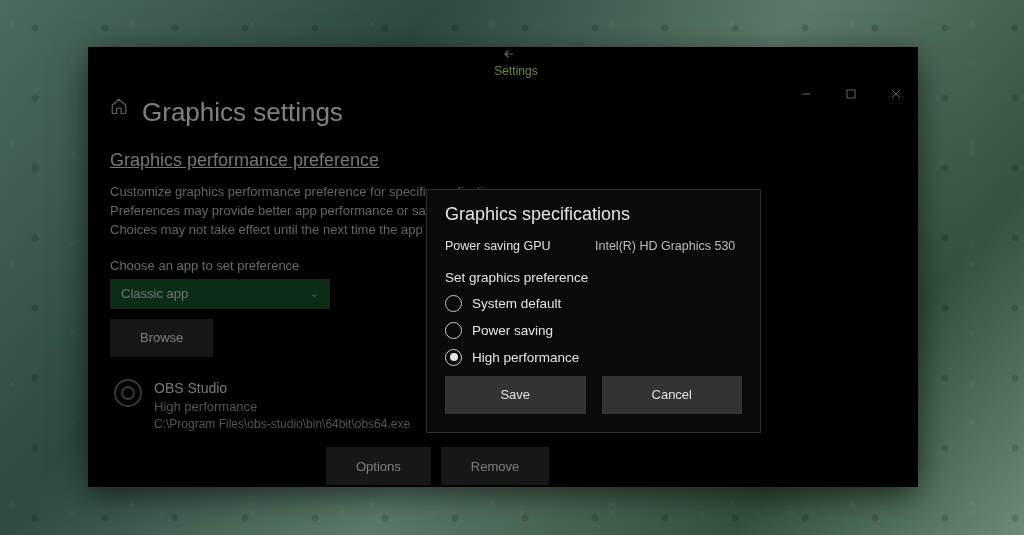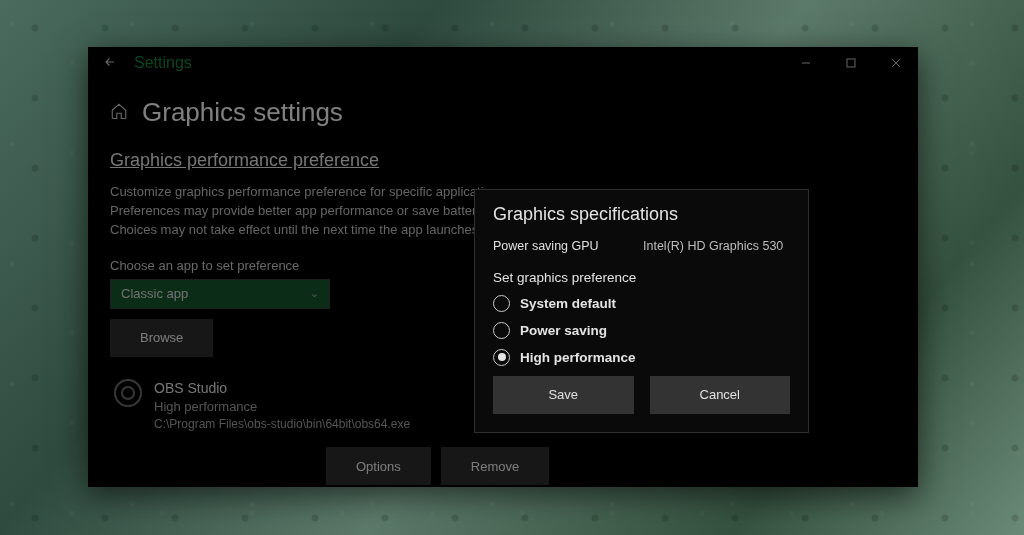--- a/index.html
+++ b/index.html
@@ -26,38 +26,39 @@
     width: 830px; height: 440px;
     background: #000;
     color: #cfcfcf;
     box-shadow: 0 8px 30px rgba(0,0,0,0.6);
     overflow: hidden;
   }
 
   .titlebar {
     display:flex; align-items:center; height:32px;
     padding-left:12px;
-    color:#15803d;
-    font-size:16px;
+    color:#bef264;
+    font-size:12px;
+    flex-direction:column;
   }
   .titlebar .back {
     width:20px; text-align:center; font-size:14px; color:#bbb;
   }
   .titlebar .title { margin-left:14px; }
   .winbtns { margin-left:auto; display:flex; }
   .winbtn {
     width:45px; height:32px; display:flex; align-items:center; justify-content:center;
     color:#bbb; font-size:12px;
   }
   .winbtn svg { stroke:#bbb; }
 
   .page {
     padding: 18px 0 0 22px;
   }
-  .page-head { display:flex; align-items:center; gap:14px; }
+  .page-head { display:flex; gap:14px; }
   .home-icon svg { stroke:#bbb; }
   .page-title {
     font-size:26px; font-weight:300; color:#e8e8e8;
   }
   h2 {
     margin-top:22px;
     font-size:18px; font-weight:400; color:#d8d8d8;text-decoration:underline;
   }
   .desc {
     margin-top:12px; font-size:13px; color:#b7b7b7; line-height:1.45;
@@ -109,28 +110,27 @@
   }
 
   .dialog {
     position:absolute;
     left:338px; top:142px;
     width:335px;
     background:#0a0a0a;
     border:1px solid #2e2e2e;
     color:#e4e4e4;
     padding:14px 18px 18px 18px;
-    margin-left:48px;
   }
   .dlg-title { font-size:18px; font-weight:400; margin-bottom:12px; }
   .spec-row { display:flex; font-size:12.5px; line-height:1.5; }
   .spec-label { width:150px; color:#e0e0e0; }
   .spec-val { color:#bdbdbd; }
   .sgp { margin-top:14px; font-size:13.5px; }
-  .radios { margin-top:10px;font-weight:bold; }
+  .radios { margin-top:10px; }
   .radio { display:flex; align-items:center; gap:10px; font-size:13.5px; margin-bottom:10px; cursor:default; }
   .r-outer {
     width:17px; height:17px; border:1.5px solid #c8c8c8; border-radius:50%;
     display:flex; align-items:center; justify-content:center;
   }
   .r-inner { width:8px; height:8px; border-radius:50%; background:#e4e4e4; }
   .dlg-btns { display:flex; gap:16px; margin-top:10px; }
   .dlg-btns .btn { flex:1; background:#333; }
 
 </style>

